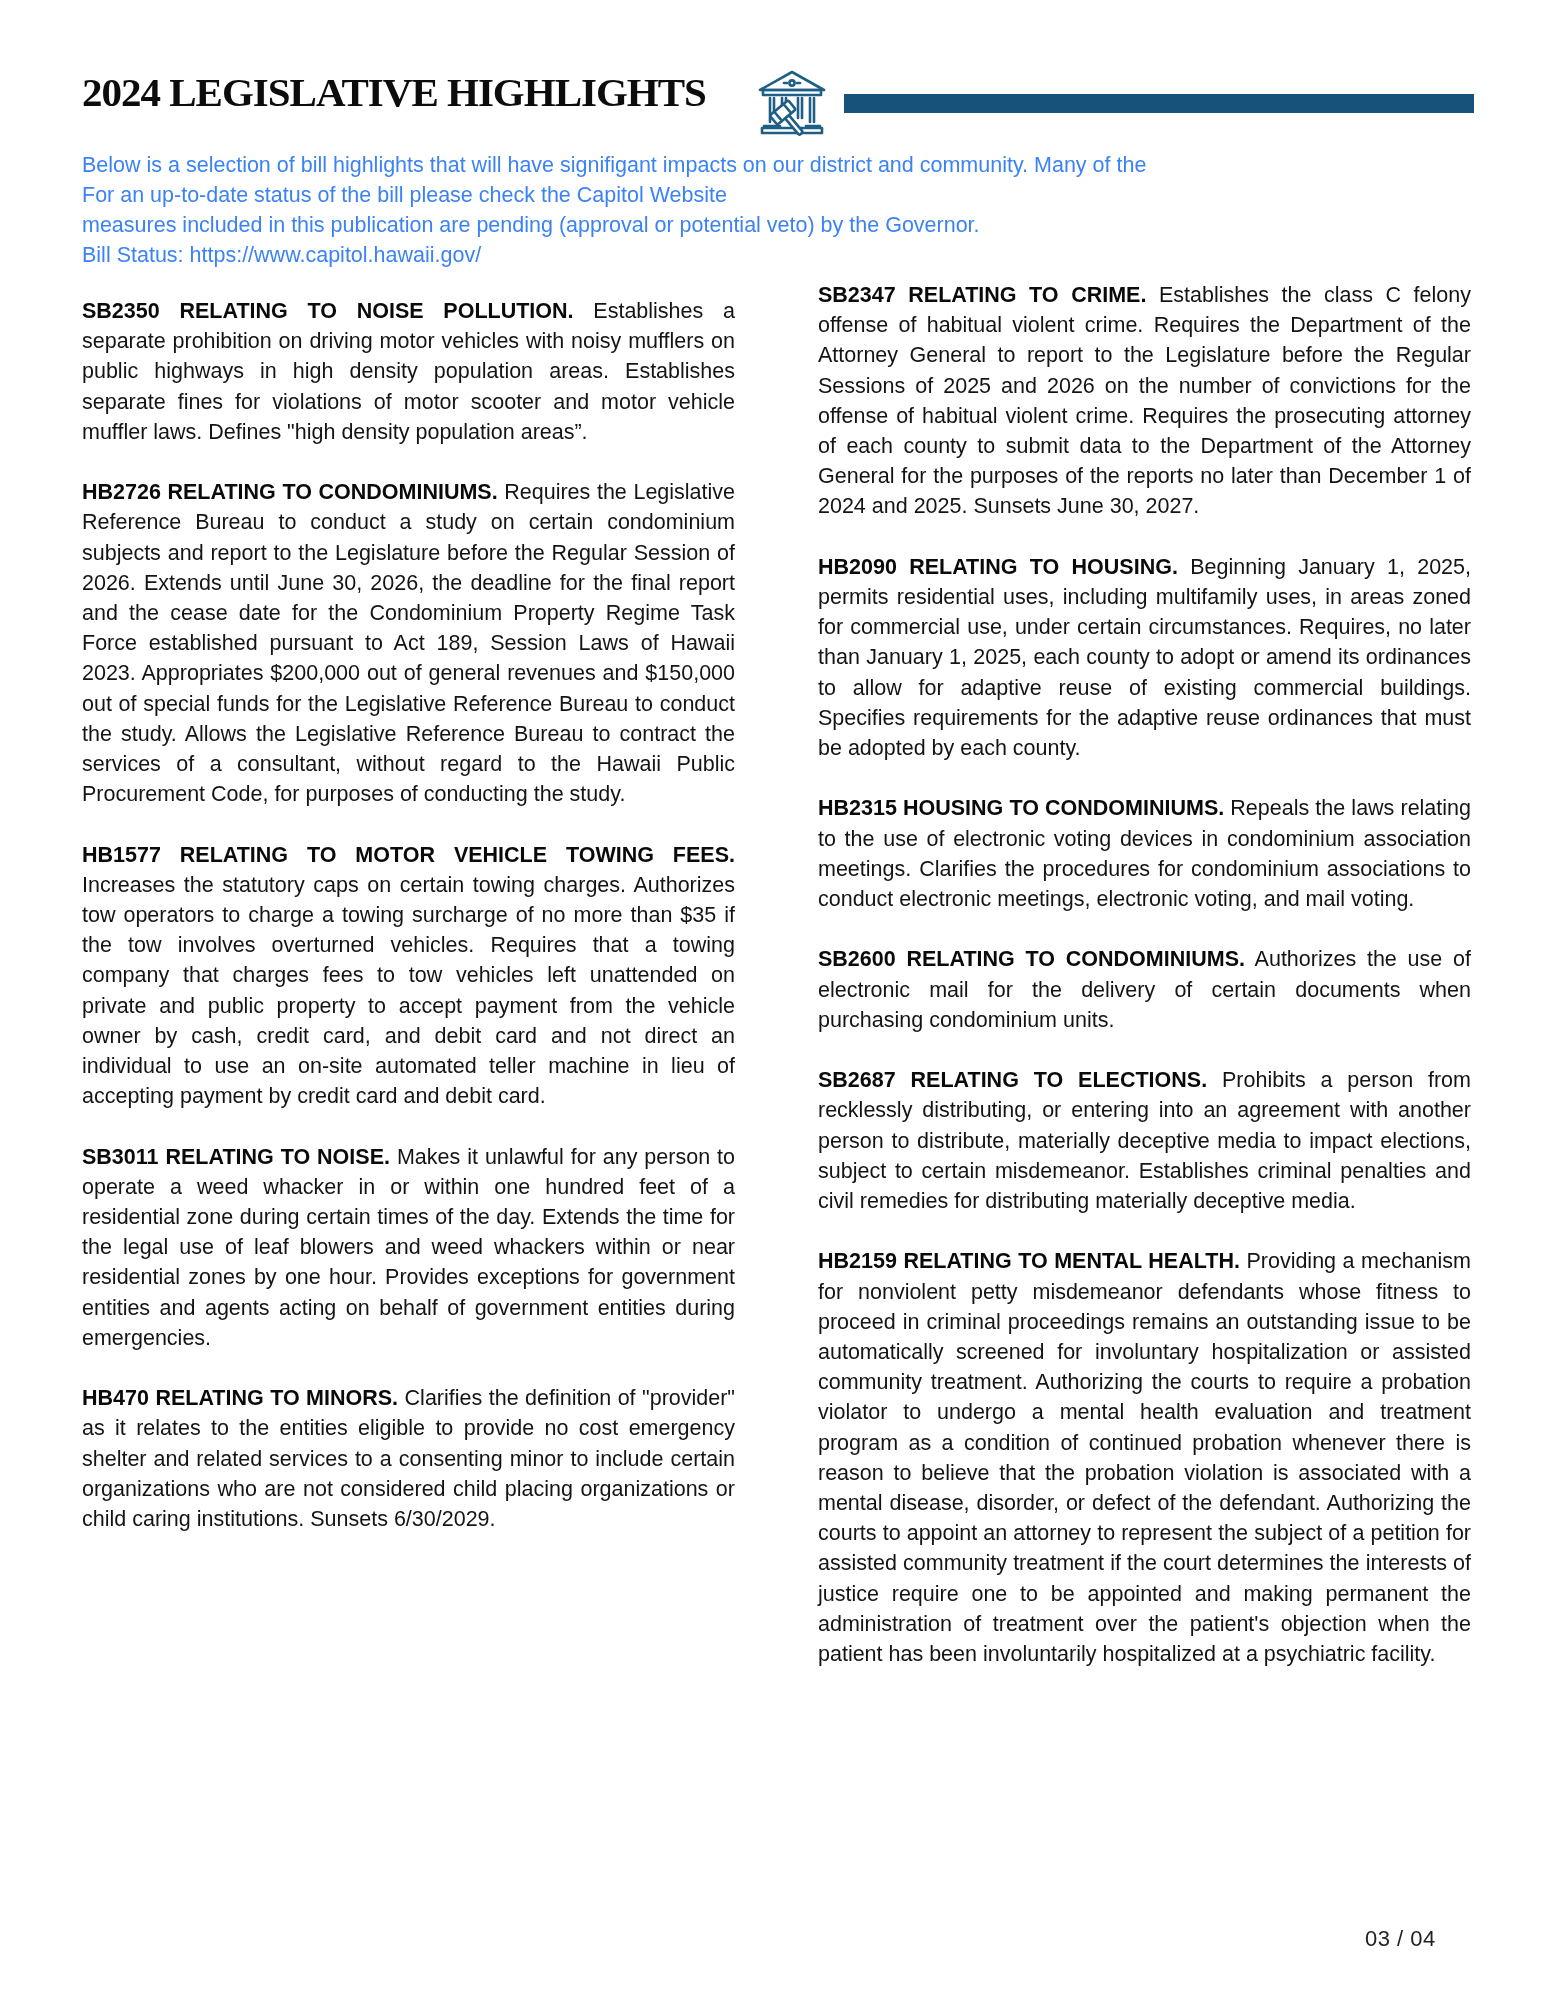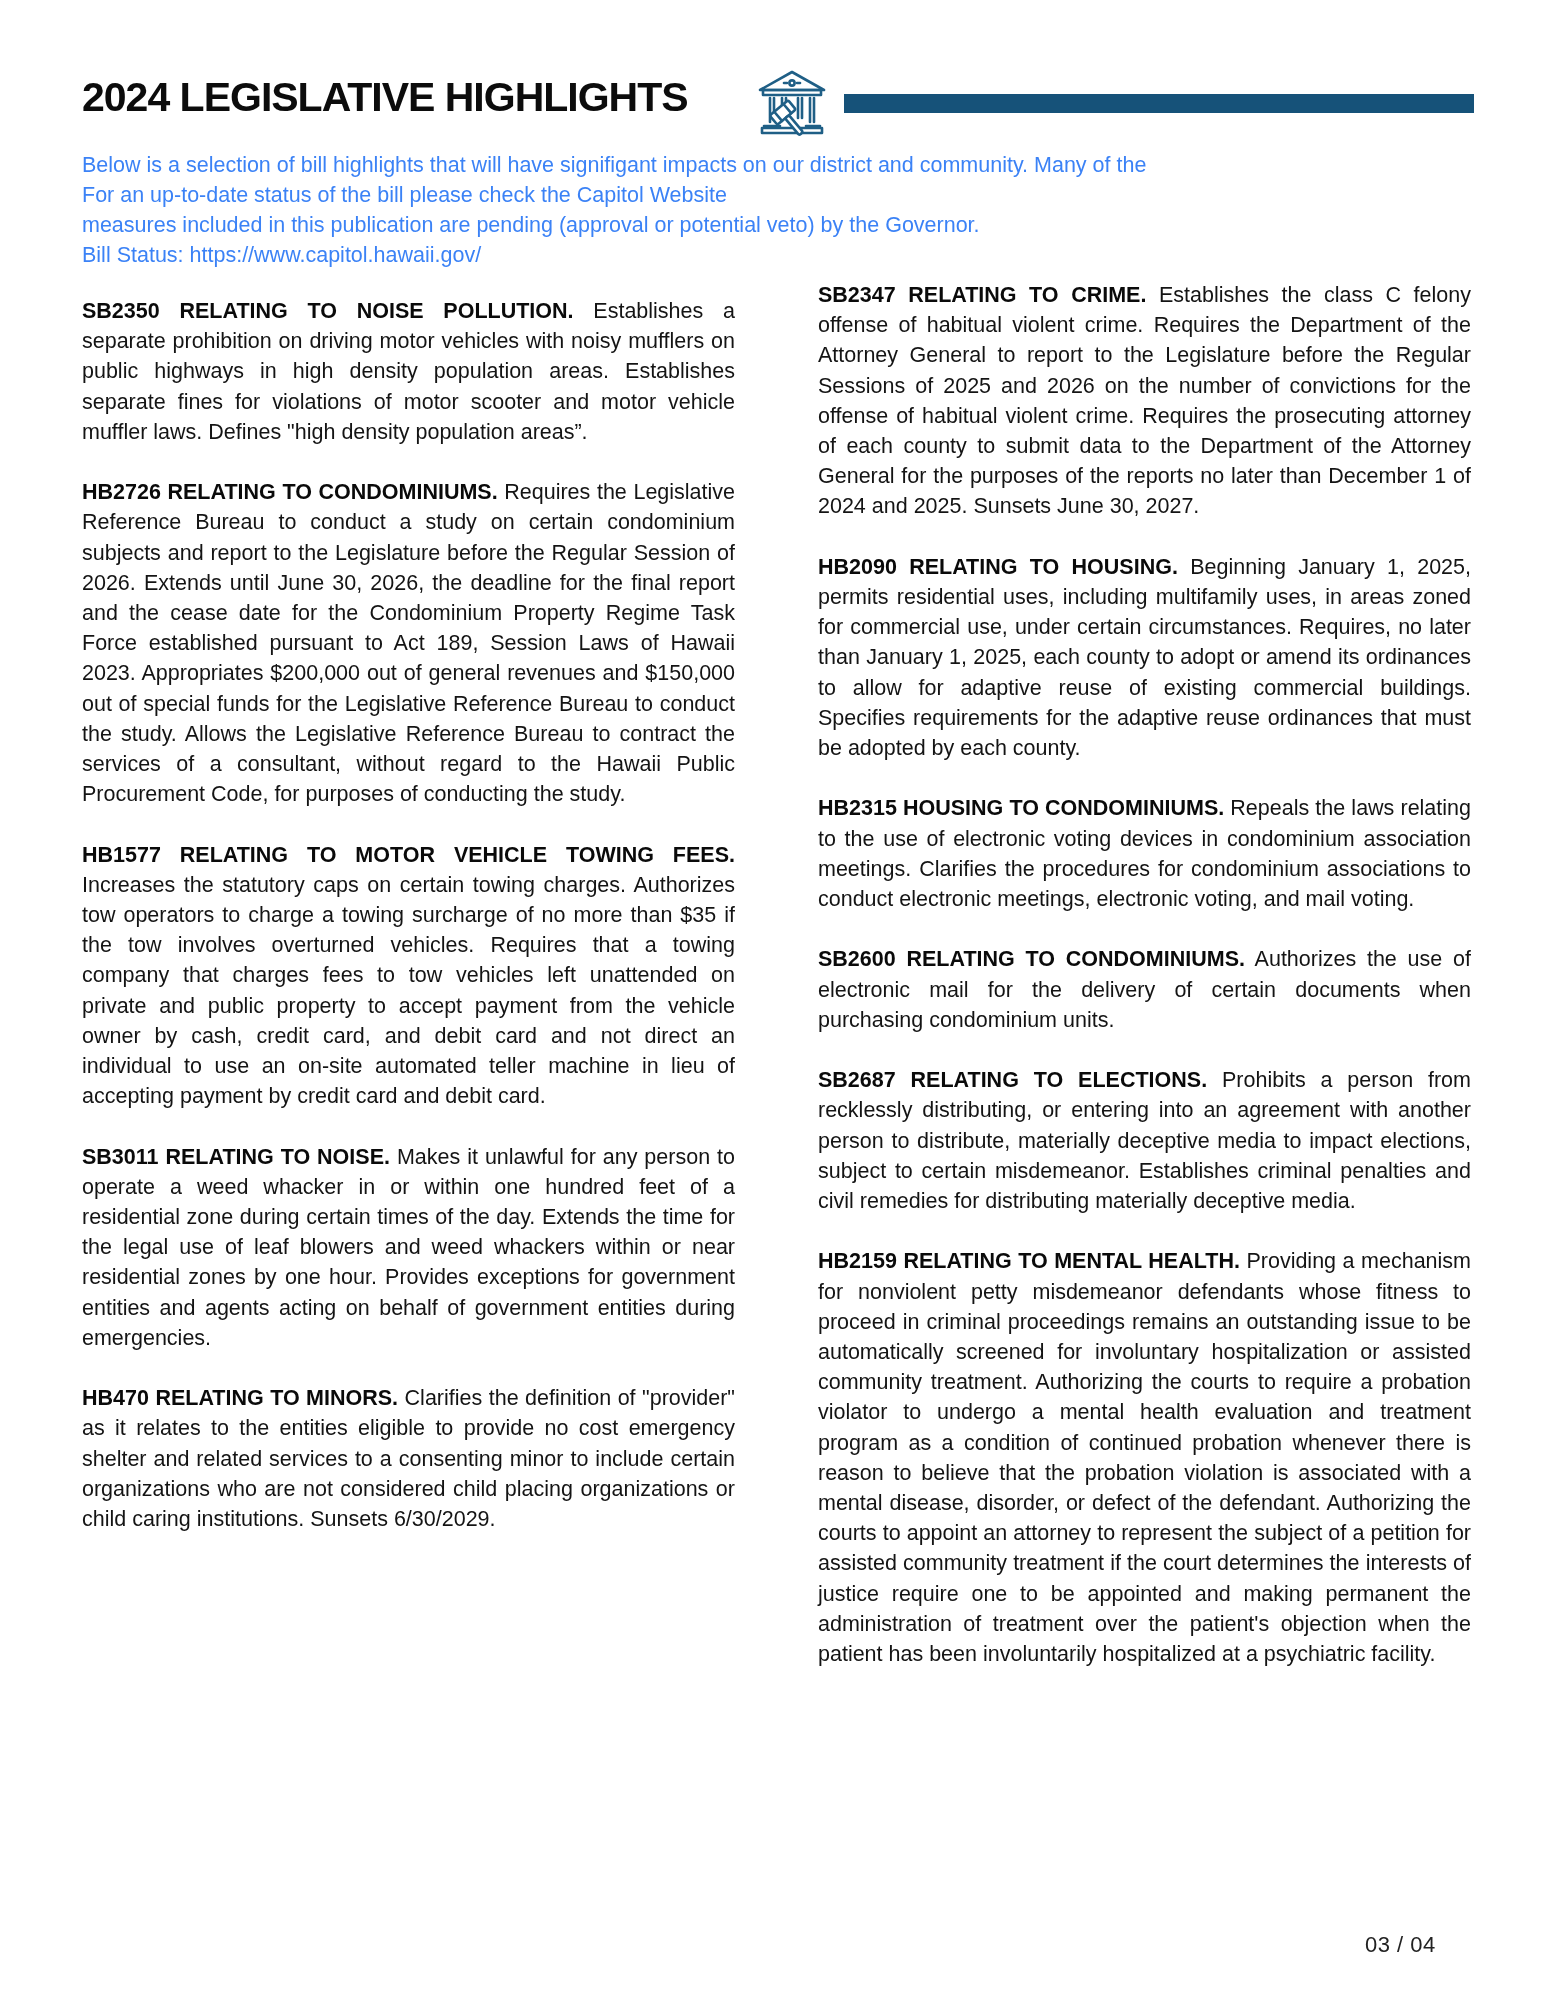--- a/index.html
+++ b/index.html
@@ -13,22 +13,22 @@
     .header {
       position: absolute;
       left: 82px;
       top: 68px;
       width: 1392px;
       height: 70px;
     }
     .title {
       position: absolute;
       left: 0;
-      top: 6px;
-      font-family: Liberation Sans, sans-serif;
+      top: 0;
+      font-family: Liberation Serif, serif;
       font-weight: bold;
       font-size: 41px;
       letter-spacing: -1px;
       color: #0c0c0c;
       white-space: nowrap;
       text-align: center;
     }
     .title-icon {
       position: absolute;
       left: 672px;
@@ -69,21 +69,20 @@
       font-weight: bold;
       color: #0a0a0a;
     }
     .page-number {
       position: absolute;
       left: 1365px;
       top: 1926px;
       font-size: 22px;
       color: #222222;
       letter-spacing: 0.5px;
-      margin-top: 6px;
     }
   </style>
 </head>
 <body>
 
 <div class="header">
   <h1 class="title">2024 LEGISLATIVE HIGHLIGHTS</h1>
   <span class="title-icon">
     <svg width="76" height="68" viewBox="0 0 76 68" fill="none" stroke="#1f5f86" stroke-width="2.6" stroke-linejoin="round" stroke-linecap="round">
 

